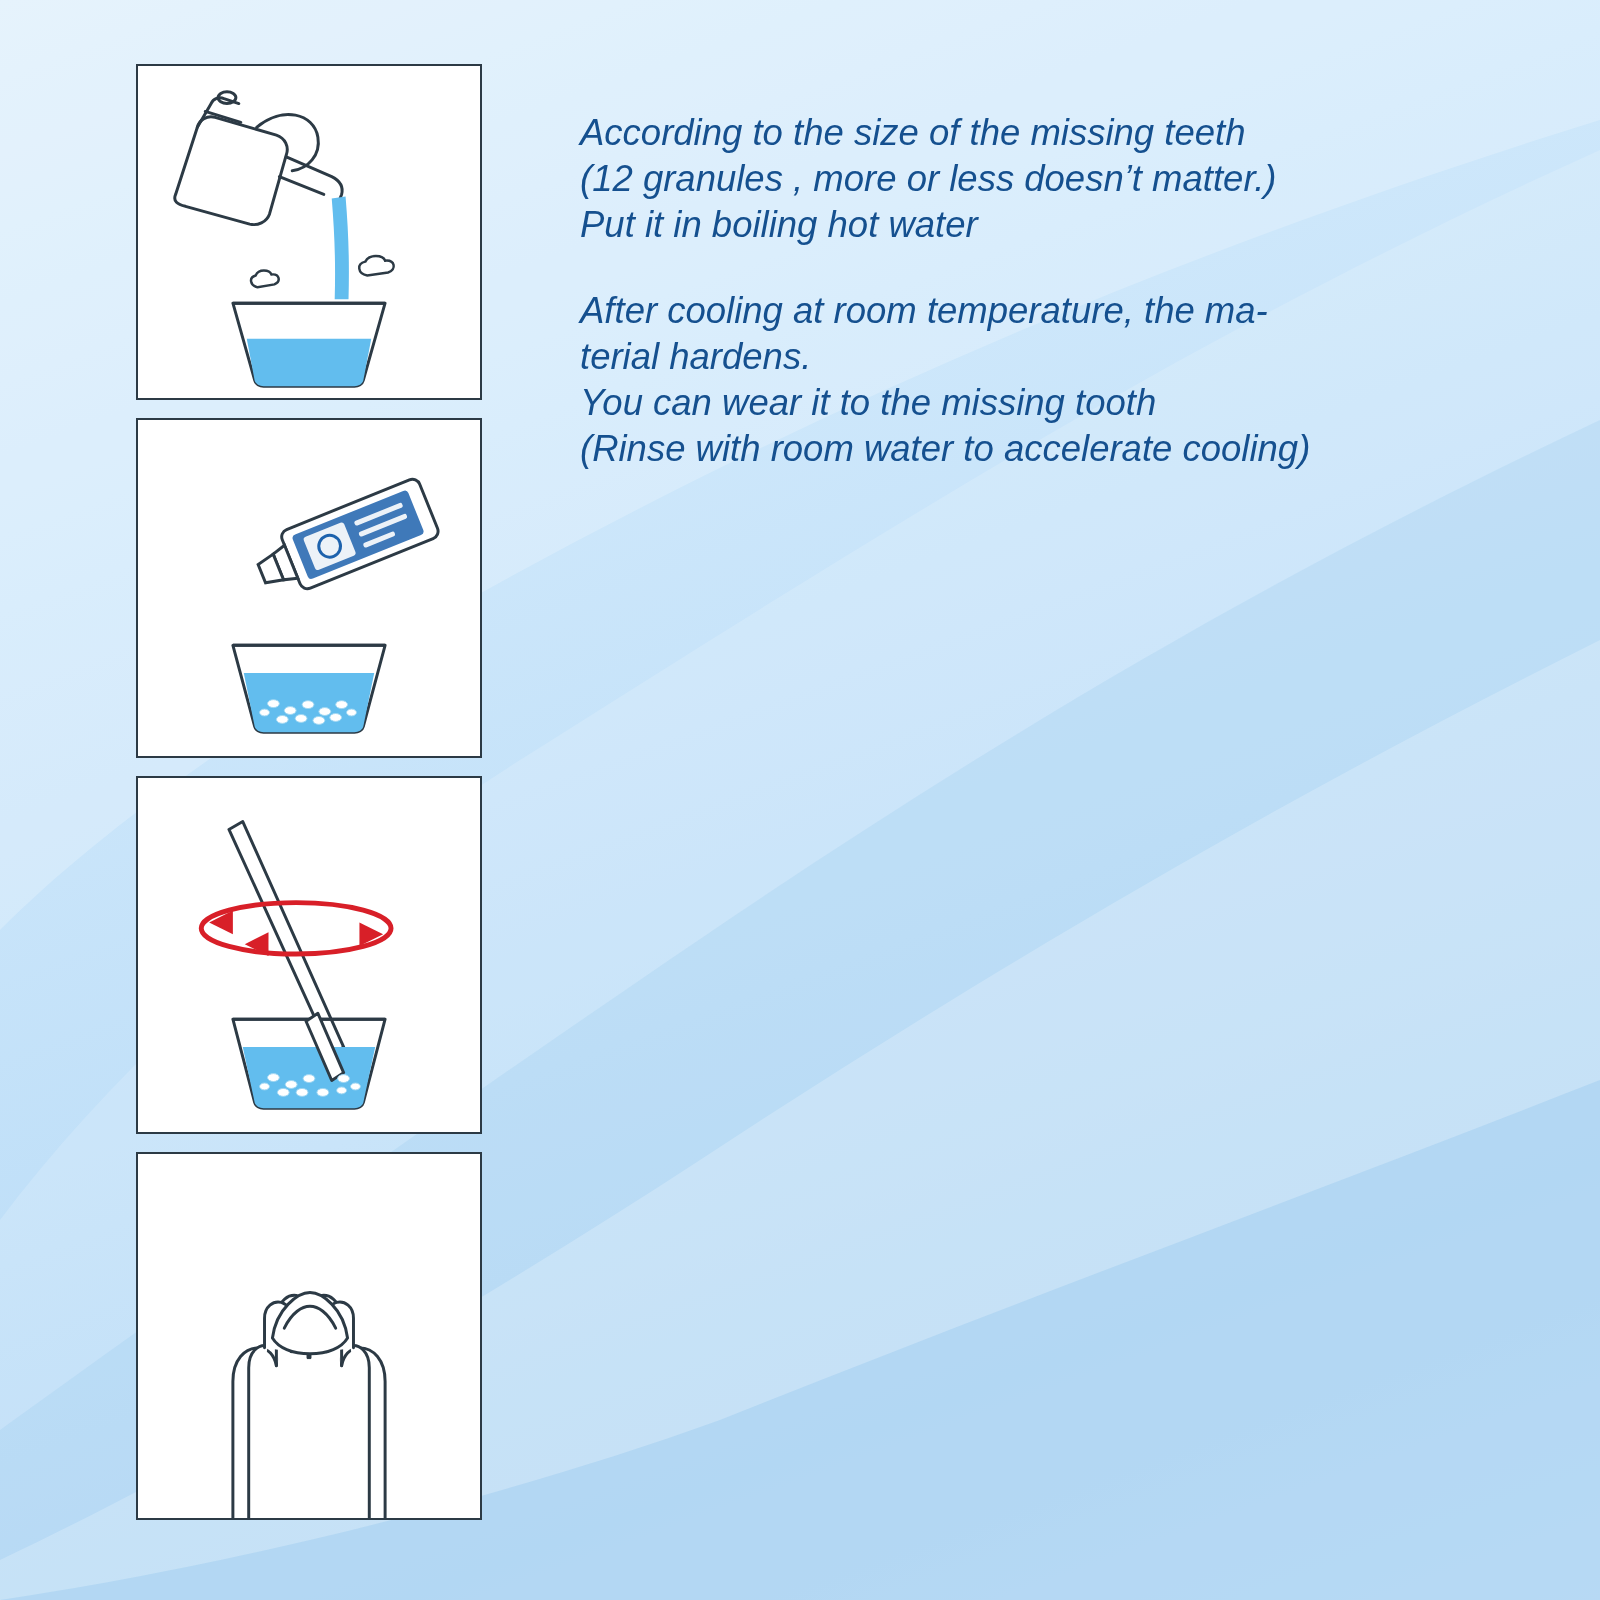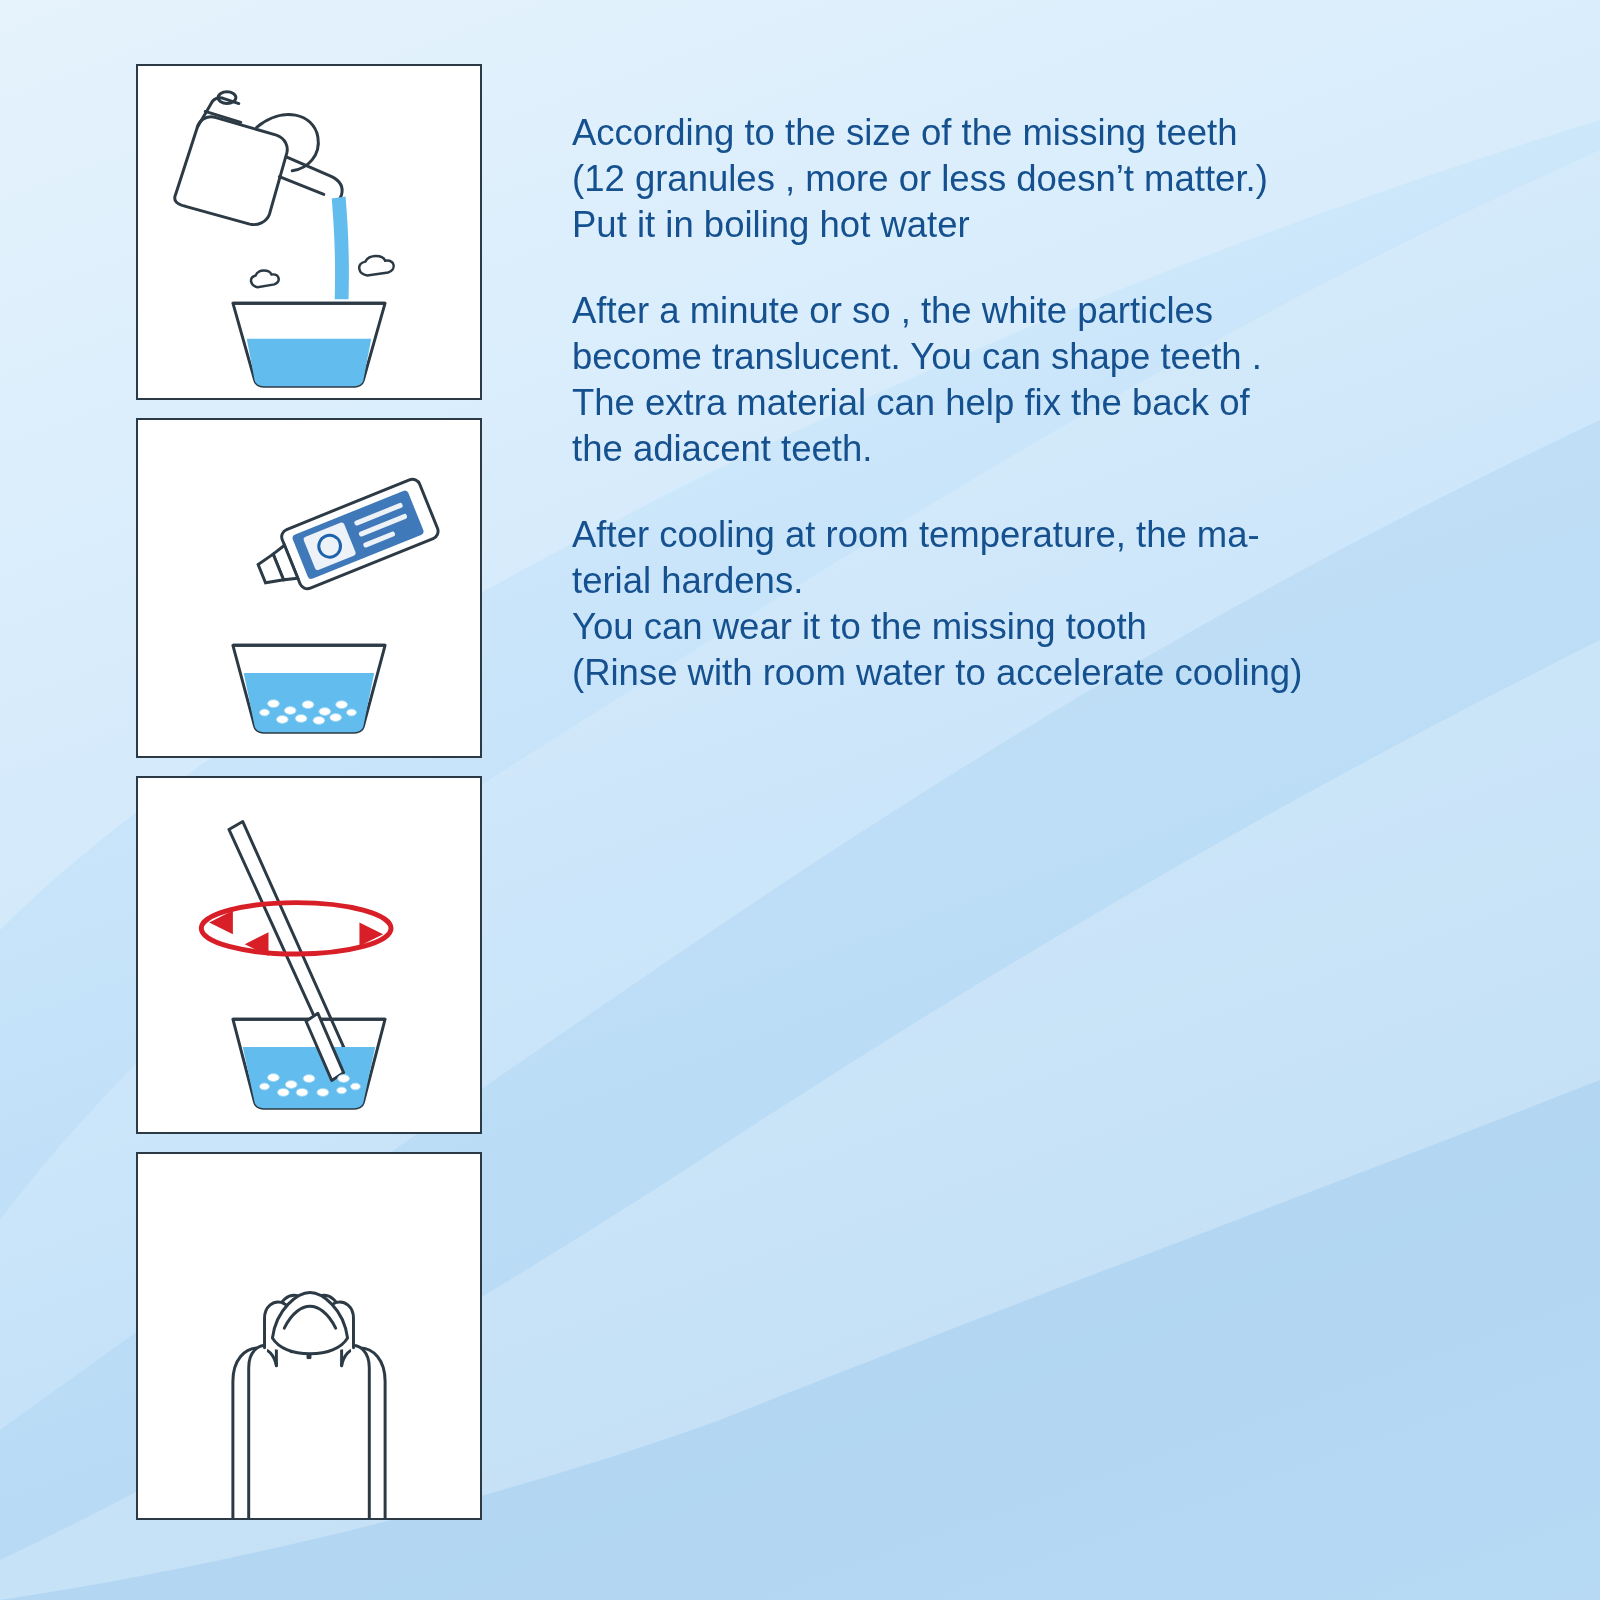--- a/index.html
+++ b/index.html
@@ -69,22 +69,23 @@
     letter-spacing: 1px;
     text-align: center;
     margin: 0 0 44px 0;
     line-height: 1;
     width: 630px;
   }
   .para {
     color: #15508f;
     font-size: 36.5px;
     line-height: 1.26;
-    margin: 0 0 40px 4px;
+    margin: 0 0 40px 12px;
     white-space: pre-line;
+    font-style: italic;
   }
   .para:last-child { margin-bottom: 0; }
 </style>
 </head>
 <body>
 
 <div id="page">
 
   <div class="swoosh" style="left:0;top:0;width:1600px;height:1600px;">
     <svg viewBox="0 0 1600 1600" preserveAspectRatio="none">
@@ -236,24 +237,20 @@
         </svg>
       </div>
 
     </div>
 
     <div class="text-column">
 
       <p class="para">According to the size of the missing teeth
 (12 granules , more or less doesn’t matter.)
 Put it in boiling hot water</p>
-      <p class="para">After a minute or so , the white particles
-become translucent. You can shape teeth .
-The extra material can help fix the back of
-the adiacent teeth.</p>
       <p class="para">After cooling at room temperature, the ma-
 terial hardens.
 You can wear it to the missing tooth
 (Rinse with room water to accelerate cooling)</p>
     </div>
 
   </div>
 </div>
 
 </body></html>

